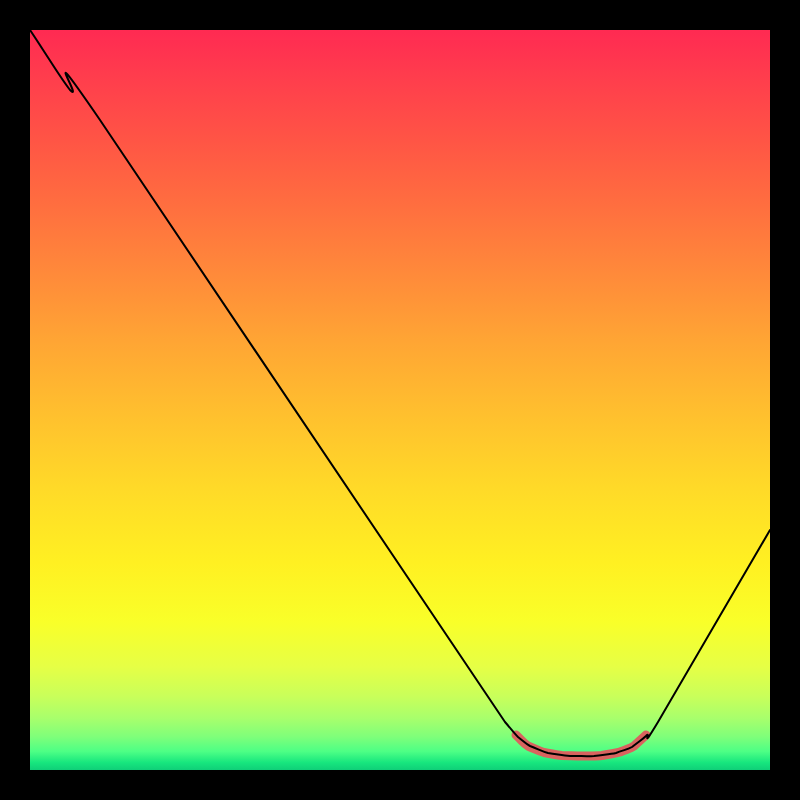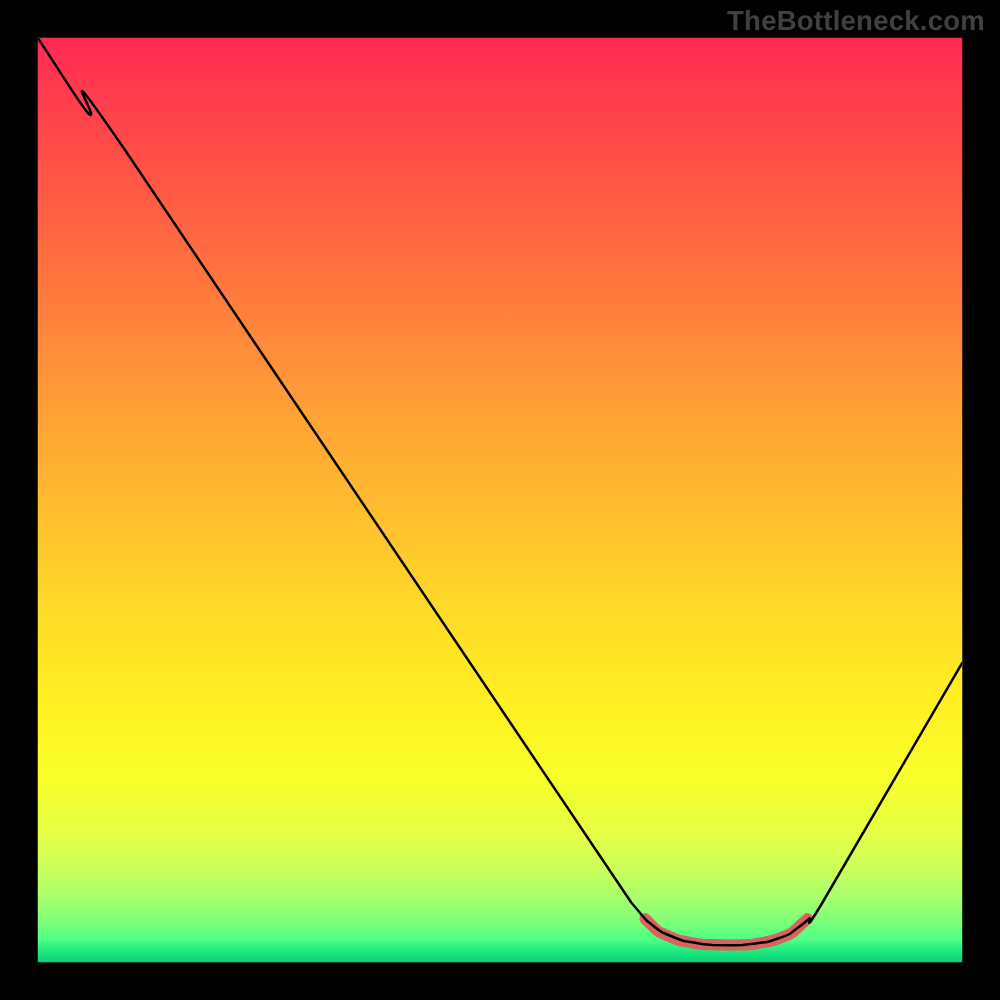--- a/index.html
+++ b/index.html
@@ -56,21 +56,20 @@
     position: absolute;
     inset: 0;
     width: 100%;
     height: 100%;
   }
 </style>
 </head>
 <body>
 
 <div class="frame">
-  <div class="watermark">TheBottleneck.com</div>
   <div class="plot">
     <div class="gradient"></div>
     <svg class="curve" viewBox="0 0 740 740" preserveAspectRatio="none">
       <path id="trough-path" fill="none" stroke="#d9635f" stroke-width="9" stroke-linecap="round" stroke-linejoin="round" d="M 486 705 C 492 710.5, 493.8 713.375, 498 716 C 506 719.25, 508.9 721.075, 514 722.5 C 523 724, 526.3 724.975, 532 725.5 C 542 725.75, 546 726, 552 726 C 562 725.75, 566.3 726.1, 572 725.5 C 581 723.75, 585.2 723.425, 590 722 C 597 719, 600.1 718.55, 604 716 C 610 710.5, 616 705, 616 705"></path>
       <path id="main-path" fill="none" stroke="#000000" stroke-width="2" stroke-linecap="round" stroke-linejoin="round" d="M 0 0 C 20 30, 29.5 46.5, 40 60 C 55 75, 4.75 -4.799999999999997, 70 90 C 272.5 391, 412.3 599.45, 475 692 C 481.5 699.5, 484.25 703.4, 488 707 C 494 711.5, 495.5 713.6, 500 716 C 509 719.5, 512 721.5, 518 723 C 529 724.5, 533.1 725.55, 540 726 C 552 726, 557.1 726.45, 564 726 C 575 724.5, 580.3 724.35, 586 723 C 594 720, 597.5 719.55, 602 717 C 609 711.5, 612.1 709.75, 616 706 C 622 699, 609.4 722.9, 628 692 C 684 596, 740 500, 740 500"></path>
     </svg>
   </div>
 </div>
 
 </body></html>

